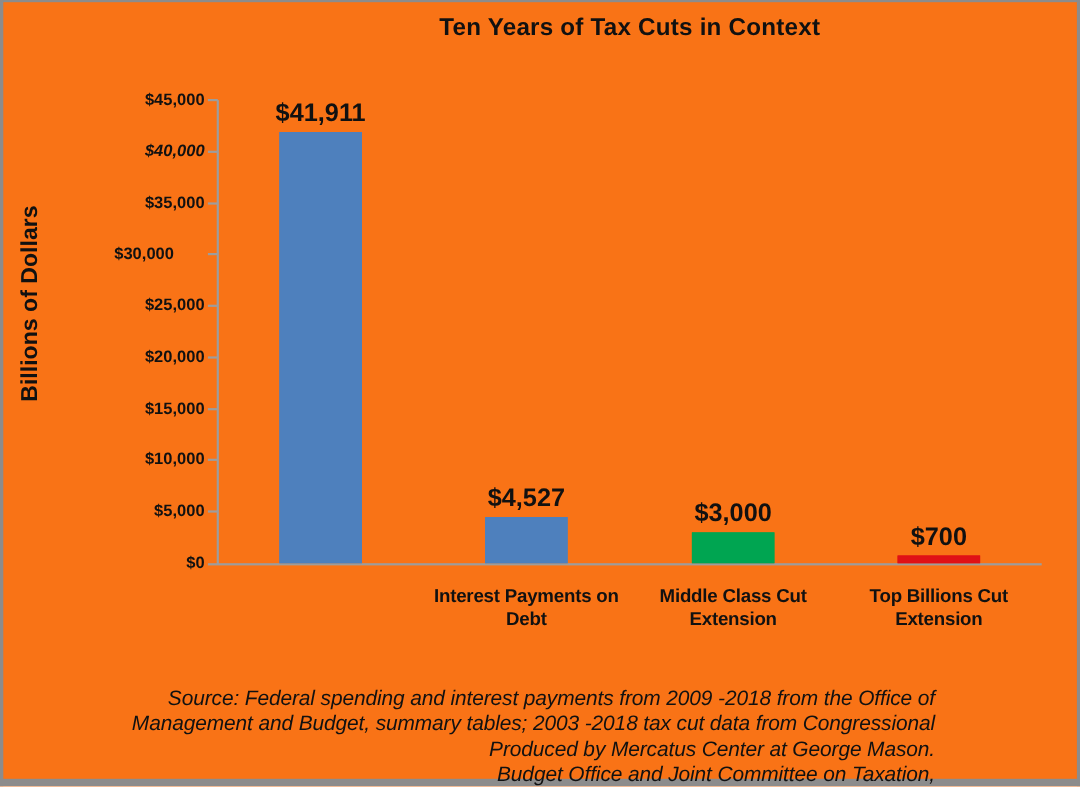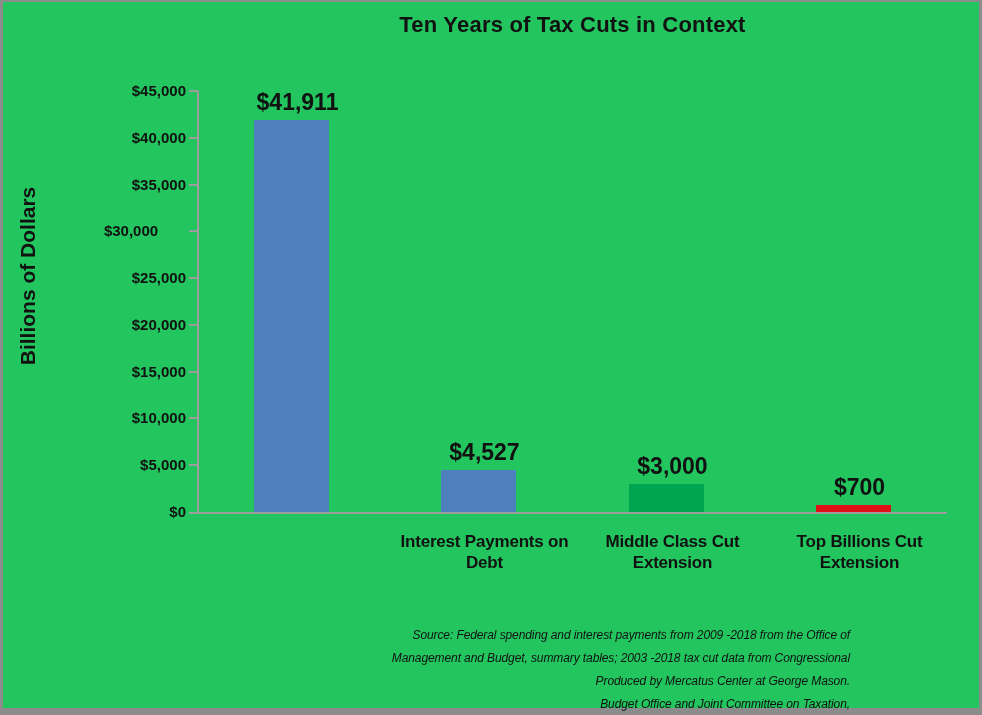--- a/index.html
+++ b/index.html
@@ -6,21 +6,21 @@
     margin: 0;
     padding: 0;
     background: #ffffff;
     font-family: "Liberation Sans", sans-serif;
     color: #111111;
   }
   .page {
     position: relative;
     width: 982px;
     height: 715px;
-    background: #22c55e;
+    background: #f97316;
     overflow: hidden;
   }
   
   .frame {
     position: absolute;
     background: #8c8c8c;
   }
   .frame.top    { left: 0; top: 0; width: 982px; height: 2px; }
   .frame.left   { left: 0; top: 0; width: 3px;  height: 715px; }
   .frame.right  { left: 979px; top: 0; width: 3px; height: 715px; }
@@ -69,21 +69,20 @@
     left: 189px;
     width: 9px;
     height: 2px;
     background: #9d9d9d;
   }
 
   .bar-group {
     position: absolute;
     top: 0;
     bottom: 0;
-    padding-left: 12px;
   }
   .bar {
     position: absolute;
     left: 56px;
     width: 75px;
     bottom: 203px; 
     border: 1px solid rgba(0,0,0,0.15);
     box-sizing: border-box;
   }
   .value-label {
@@ -107,21 +106,21 @@
     line-height: 21px;
     letter-spacing: -0.2px;
   }
 
   .source-note {
     position: absolute;
     top: 624px;
     right: 132px;
     width: 790px;
     text-align: right;
-    font-size: 12px;
+    font-size: 19px;
     font-style: italic;
     line-height: 23px;
     letter-spacing: -0.1px;
   }
 </style>
 </head>
 <body>
 
 <div class="page">
   <div class="frame top"></div>
@@ -144,21 +143,21 @@
       <div class="y-tick-label" style="top: 361px;">$15,000</div>
       <div class="y-tick-mark" style="top: 371px; background: rgb(157, 157, 157);"></div>
       <div class="y-tick-label" style="top: 314px;">$20,000</div>
       <div class="y-tick-mark" style="top: 324px; background: rgb(157, 157, 157);"></div>
       <div class="y-tick-label" style="top: 267px;">$25,000</div>
       <div class="y-tick-mark" style="top: 277px; background: rgb(157, 157, 157);"></div>
       <div class="y-tick-label" style="top: 220px; text-align: center;">$30,000</div>
       <div class="y-tick-mark" style="top: 230px; background: rgb(157, 157, 157);"></div>
       <div class="y-tick-label" style="top: 174px;">$35,000</div>
       <div class="y-tick-mark" style="top: 184px; background: rgb(157, 157, 157);"></div>
-      <div class="y-tick-label" style="top: 127px;">$40,000</div>
+      <div class="y-tick-label" style="top: 127px; font-style: italic;">$40,000</div>
       <div class="y-tick-mark" style="top: 137px; background: rgb(157, 157, 157);"></div>
       <div class="y-tick-label" style="top: 80px;">$45,000</div>
       <div class="y-tick-mark" style="top: 90px; background: rgb(157, 157, 157);"></div>
     </div>
 
   <div class="bar-group" style="left: 198px; width: 187px;">
     <div class="value-label" style="bottom: 600px;">$41,911</div>
     <div class="bar" style="height: 392px; background: rgb(78, 128, 189); border-color: rgb(78, 128, 189);"></div>
   </div>
   <div class="bar-group" style="left: 385px; width: 187px;">

